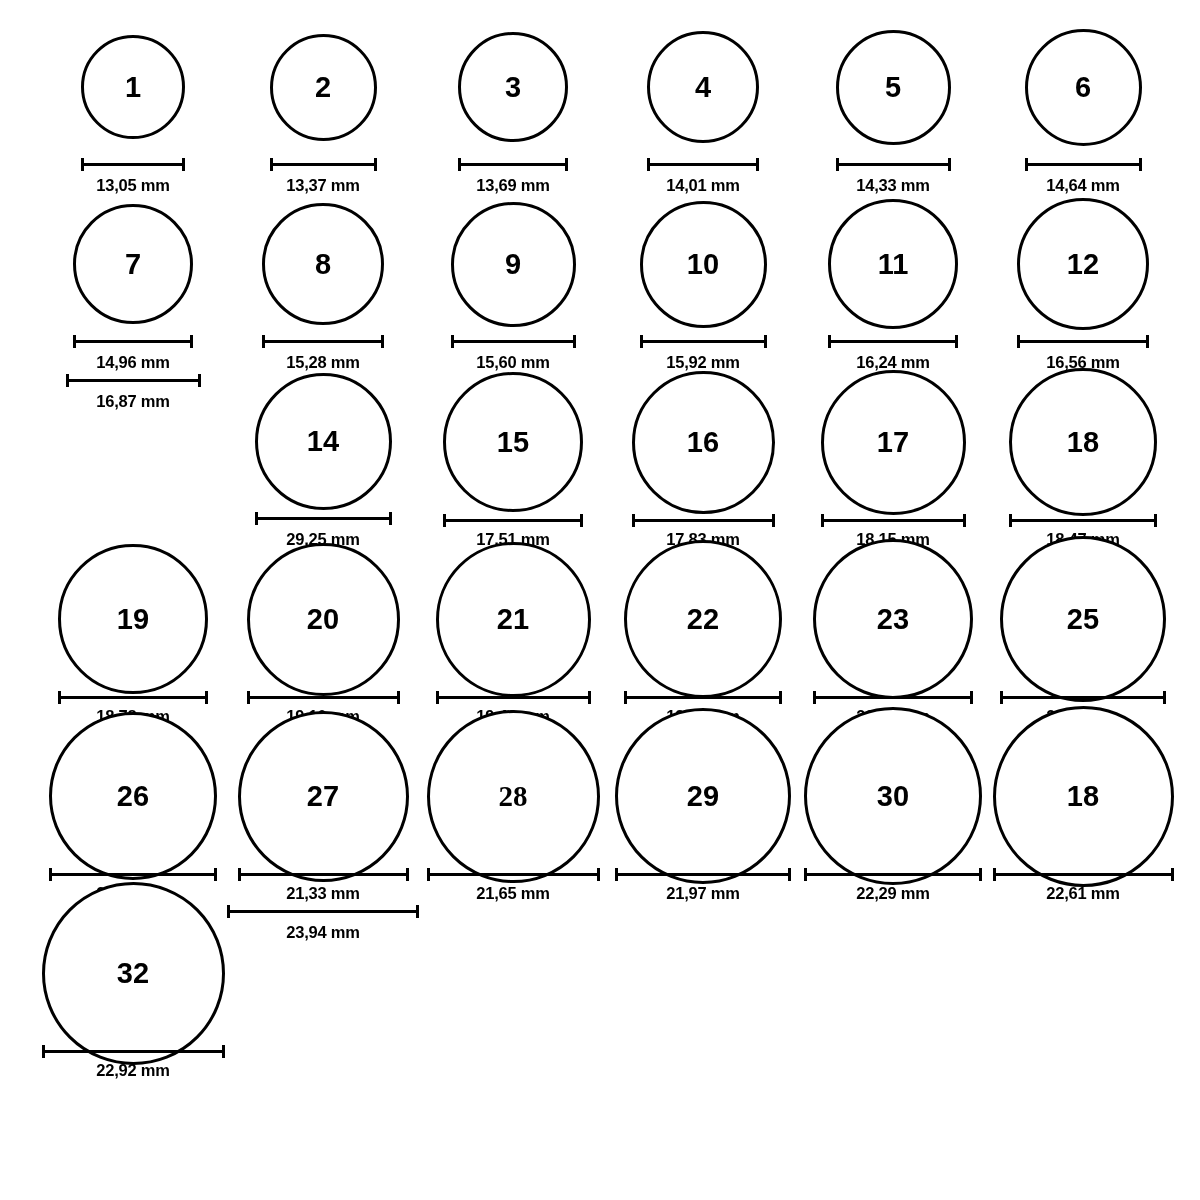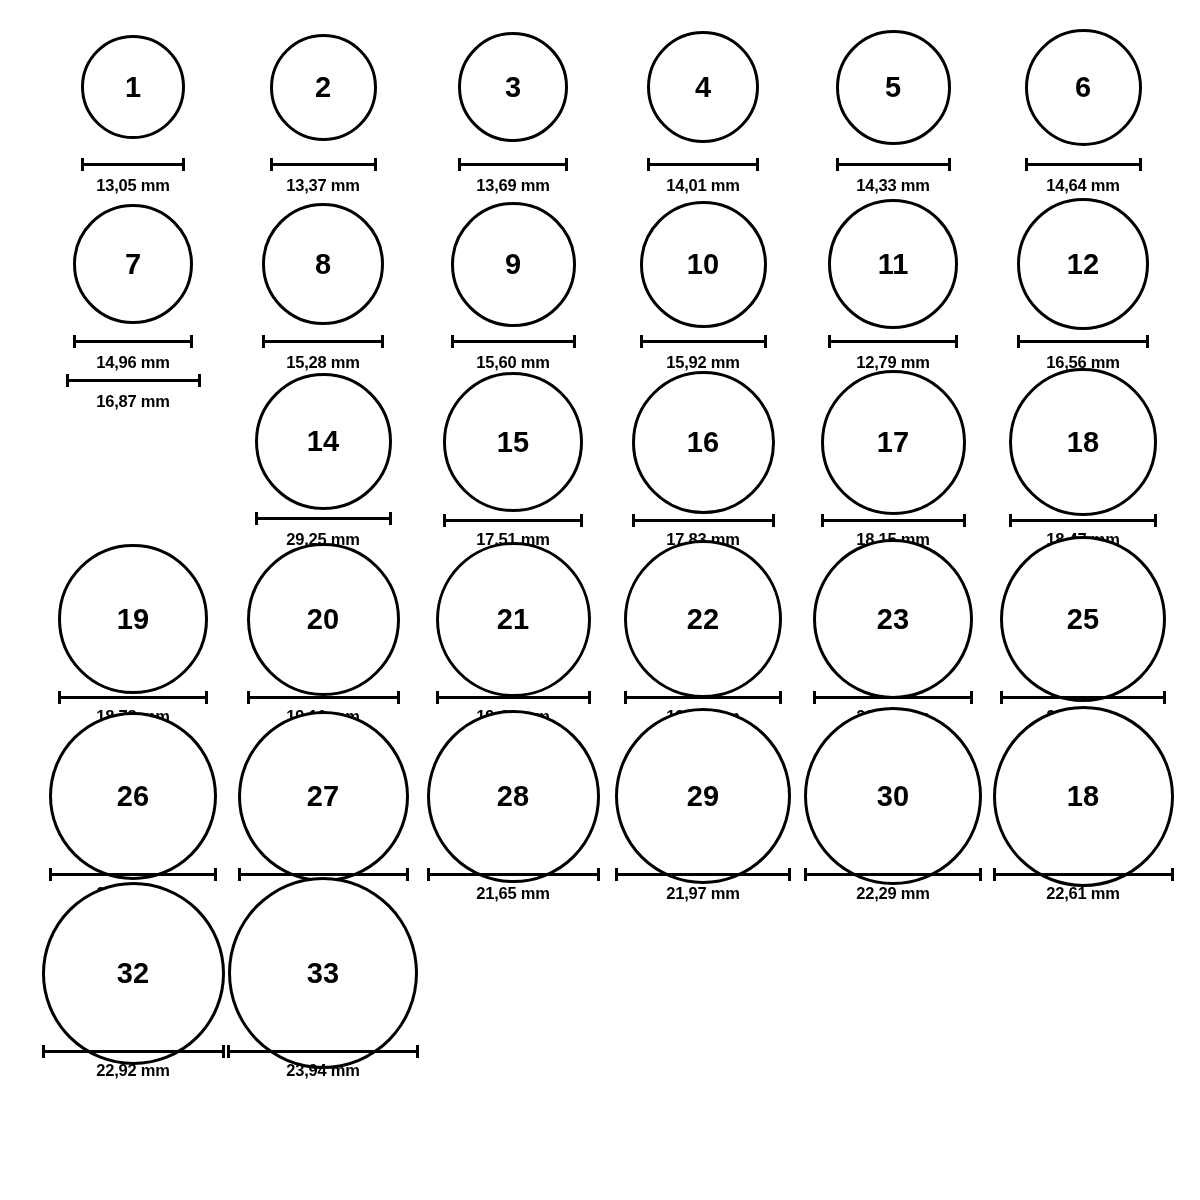--- a/index.html
+++ b/index.html
@@ -239,21 +239,21 @@
         <div class="ring-wrap">
           <div class="ring" style="width: 130px; height: 130px;">
             <span class="ring-number">11</span>
           </div>
         </div>
         <div class="measure" style="width: 130px;">
           <div class="bar"></div>
           <div class="cap left"></div>
           <div class="cap right"></div>
         </div>
-        <div class="label">12,79 mm</div>
+        <div class="label">16,24 mm</div>
       </div>
       <div class="cell">
         <div class="ring-wrap">
           <div class="ring" style="width: 132px; height: 132px;">
             <span class="ring-number">12</span>
           </div>
         </div>
         <div class="measure" style="width: 132px;">
           <div class="bar"></div>
           <div class="cap left"></div>
@@ -433,21 +433,21 @@
         </div>
         <div class="measure" style="width: 171px;">
           <div class="bar"></div>
           <div class="cap left"></div>
           <div class="cap right"></div>
         </div>
         <div class="label">21,33 mm</div>
       </div>
       <div class="cell">
         <div class="ring-wrap">
-          <div class="ring" style="width: 173px; height: 173px;">
+          <div class="ring" style="width: 173px; height: 173px; font-family: Liberation Serif, serif;">
             <span class="ring-number">28</span>
           </div>
         </div>
         <div class="measure" style="width: 173px;">
           <div class="bar"></div>
           <div class="cap left"></div>
           <div class="cap right"></div>
         </div>
         <div class="label">21,65 mm</div>
       </div>
@@ -497,25 +497,20 @@
           </div>
         </div>
         <div class="measure" style="width: 183px;">
           <div class="bar"></div>
           <div class="cap left"></div>
           <div class="cap right"></div>
         </div>
         <div class="label">22,92 mm</div>
       </div>
       <div class="cell">
-        <div class="ring-wrap">
-          <div class="ring" style="width: 192px; height: 192px;">
-            <span class="ring-number">33</span>
-          </div>
-        </div>
         <div class="measure" style="width: 192px;">
           <div class="bar"></div>
           <div class="cap left"></div>
           <div class="cap right"></div>
         </div>
         <div class="label">23,94 mm</div>
       </div>
     </div>
 </div>
 

